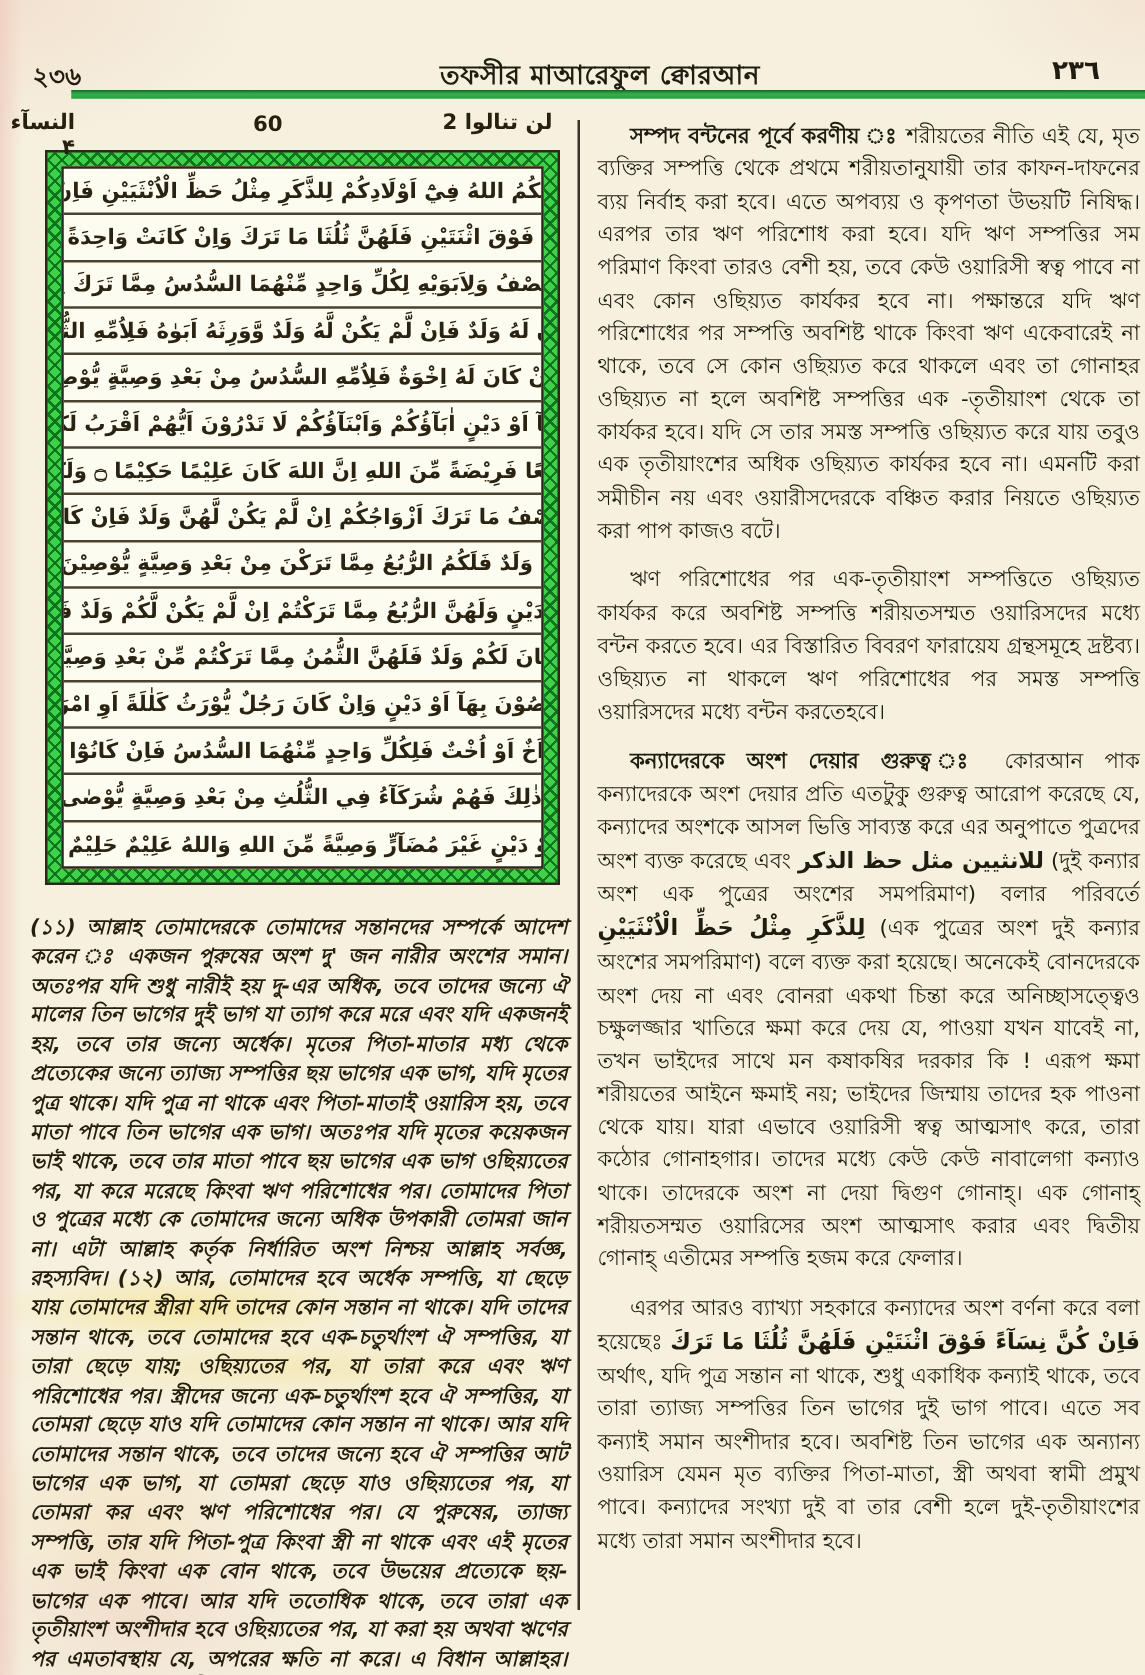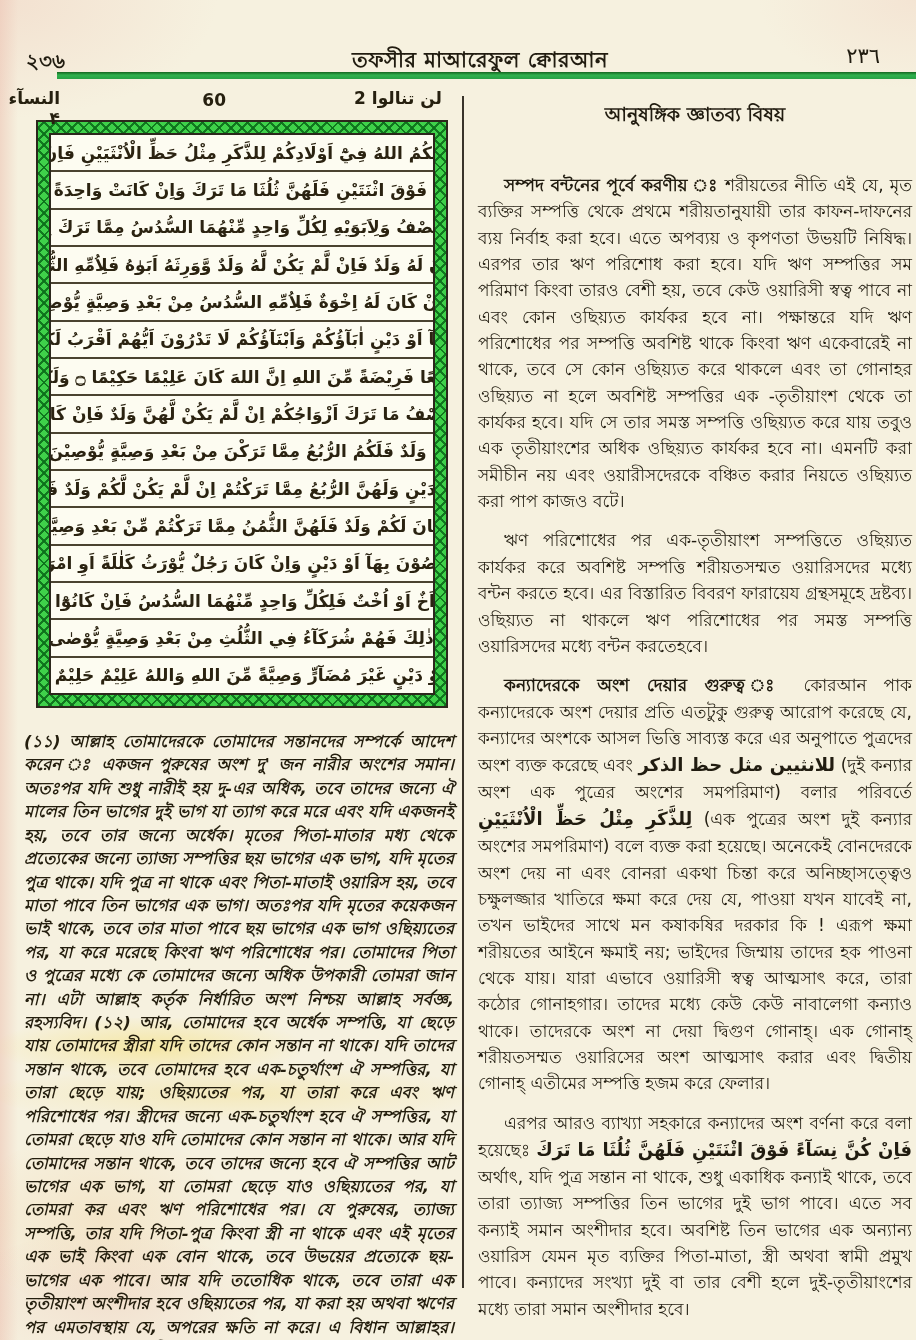--- a/index.html
+++ b/index.html
@@ -22,21 +22,21 @@
     background:radial-gradient(ellipse,rgba(240,216,110,.32),rgba(240,216,110,0) 78%);pointer-events:none;}
   .stain-y3{position:absolute;left:-30px;top:1130px;width:260px;height:180px;border-radius:50%;
     background:radial-gradient(ellipse,rgba(236,196,140,.28),rgba(236,196,140,0) 75%);pointer-events:none;}
   .stain-b1{position:absolute;left:-40px;bottom:-30px;width:300px;height:140px;border-radius:50%;
     background:radial-gradient(ellipse,rgba(232,186,170,.3),rgba(232,186,170,0) 75%);pointer-events:none;}
 
   
   .header{position:absolute;top:40px;left:0;width:916px;height:32px;}
   .pg-left{position:absolute;left:26px;top:6px;font-size:20px;font-weight:bold;}
   .book-title{position:absolute;left:0;right:0;top:4px;text-align:center;font-size:21px;font-weight:bold;letter-spacing:.5px;padding-left:44px;}
-  .pg-right{position:absolute;right:36px;top:4px;font-size:21px;font-weight:normal;font-family:"DejaVu Sans",sans-serif;margin-left:40px;}
+  .pg-right{position:absolute;right:36px;top:4px;font-size:21px;font-weight:bold;font-family:"DejaVu Sans",sans-serif;margin-left:40px;}
   .header-rule{position:absolute;top:72px;left:57px;width:859px;height:7px;
     background:linear-gradient(#14651f,#2fb14d 45%,#27a045);}
 
   .column-divider{position:absolute;left:462px;top:96px;width:2px;height:1192px;background:#39332a;}
 
   
   .left-col{position:absolute;left:20px;top:88px;width:436px;}
   .surah-bar{position:relative;height:30px;font-size:17px;font-weight:bold;direction:rtl;color:#26200f;}
   .surah-name{position:absolute;right:396px;top:0;direction:rtl;}
   .juz-page{position:absolute;right:230px;top:2px;}
@@ -109,21 +109,20 @@
       <div class="q-line">وَّلَهٗ اَخٌ اَوْ اُخْتٌ فَلِكُلِّ وَاحِدٍ مِّنْهُمَا السُّدُسُ فَاِنْ كَانُوْٓا اَكْثَرَ</div>
       <div class="q-line">مِنْ ذٰلِكَ فَهُمْ شُرَكَآءُ فِي الثُّلُثِ مِنْ بَعْدِ وَصِيَّةٍ يُّوْصٰى بِهَآ</div>
       <div class="q-line">اَوْ دَيْنٍ غَيْرَ مُضَآرٍّ وَصِيَّةً مِّنَ اللهِ وَاللهُ عَلِيْمٌ حَلِيْمٌ ۝</div>
     </div>
   </div>
 
   <div class="translation">(১১) আল্লাহ তোমাদেরকে তোমাদের সন্তানদের সম্পর্কে আদেশ করেন ঃ একজন পুরুষের অংশ দু' জন নারীর অংশের সমান। অতঃপর যদি শুধু নারীই হয় দু-এর অধিক, তবে তাদের জন্যে ঐ মালের তিন ভাগের দুই ভাগ যা ত্যাগ করে মরে এবং যদি একজনই হয়, তবে তার জন্যে অর্ধেক। মৃতের পিতা-মাতার মধ্য থেকে প্রত্যেকের জন্যে ত্যাজ্য সম্পত্তির ছয় ভাগের এক ভাগ, যদি মৃতের পুত্র থাকে। যদি পুত্র না থাকে এবং পিতা-মাতাই ওয়ারিস হয়, তবে মাতা পাবে তিন ভাগের এক ভাগ। অতঃপর যদি মৃতের কয়েকজন ভাই থাকে, তবে তার মাতা পাবে ছয় ভাগের এক ভাগ ওছিয়্যতের পর, যা করে মরেছে কিংবা ঋণ পরিশোধের পর। তোমাদের পিতা ও পুত্রের মধ্যে কে তোমাদের জন্যে অধিক উপকারী তোমরা জান না। এটা আল্লাহ কর্তৃক নির্ধারিত অংশ নিশ্চয় আল্লাহ সর্বজ্ঞ, রহস্যবিদ। (১২) আর, তোমাদের হবে অর্ধেক সম্পত্তি, যা ছেড়ে যায় তোমাদের স্ত্রীরা যদি তাদের কোন সন্তান না থাকে। যদি তাদের সন্তান থাকে, তবে তোমাদের হবে এক-চতুর্থাংশ ঐ সম্পত্তির, যা তারা ছেড়ে যায়; ওছিয়্যতের পর, যা তারা করে এবং ঋণ পরিশোধের পর। স্ত্রীদের জন্যে এক-চতুর্থাংশ হবে ঐ সম্পত্তির, যা তোমরা ছেড়ে যাও যদি তোমাদের কোন সন্তান না থাকে। আর যদি তোমাদের সন্তান থাকে, তবে তাদের জন্যে হবে ঐ সম্পত্তির আট ভাগের এক ভাগ, যা তোমরা ছেড়ে যাও ওছিয়্যতের পর, যা তোমরা কর এবং ঋণ পরিশোধের পর। যে পুরুষের, ত্যাজ্য সম্পত্তি, তার যদি পিতা-পুত্র কিংবা স্ত্রী না থাকে এবং এই মৃতের এক ভাই কিংবা এক বোন থাকে, তবে উভয়ের প্রত্যেকে ছয়-ভাগের এক পাবে। আর যদি ততোধিক থাকে, তবে তারা এক তৃতীয়াংশ অংশীদার হবে ওছিয়্যতের পর, যা করা হয় অথবা ঋণের পর এমতাবস্থায় যে, অপরের ক্ষতি না করে। এ বিধান আল্লাহর। আল্লাহ সর্বজ্ঞ, সহনশীল।</div>
 </div>
 
 <div class="right-col">
-  <div class="r-heading">আনুষঙ্গিক জ্ঞাতব্য বিষয়</div>
 
   <p class="para"><span class="lead">সম্পদ বন্টনের পূর্বে করণীয় ঃ </span><span>শরীয়তের নীতি এই যে, মৃত ব্যক্তির সম্পত্তি থেকে প্রথমে শরীয়তানুযায়ী তার কাফন-দাফনের ব্যয় নির্বাহ করা হবে। এতে অপব্যয় ও কৃপণতা উভয়টি নিষিদ্ধ। এরপর তার ঋণ পরিশোধ করা হবে। যদি ঋণ সম্পত্তির সম পরিমাণ কিংবা তারও বেশী হয়, তবে কেউ ওয়ারিসী স্বত্ব পাবে না এবং কোন ওছিয়্যত কার্যকর হবে না। পক্ষান্তরে যদি ঋণ পরিশোধের পর সম্পত্তি অবশিষ্ট থাকে কিংবা ঋণ একেবারেই না থাকে, তবে সে কোন ওছিয়্যত করে থাকলে এবং তা গোনাহর ওছিয়্যত না হলে অবশিষ্ট সম্পত্তির এক -তৃতীয়াংশ থেকে তা কার্যকর হবে। যদি সে তার সমস্ত সম্পত্তি ওছিয়্যত করে যায় তবুও এক তৃতীয়াংশের অধিক ওছিয়্যত কার্যকর হবে না। এমনটি করা সমীচীন নয় এবং ওয়ারীসদেরকে বঞ্চিত করার নিয়তে ওছিয়্যত করা পাপ কাজও বটে।</span></p>
 
   <p class="para"><span>ঋণ পরিশোধের পর এক-তৃতীয়াংশ সম্পত্তিতে ওছিয়্যত কার্যকর করে অবশিষ্ট সম্পত্তি শরীয়তসম্মত ওয়ারিসদের মধ্যে বন্টন করতে হবে। এর বিস্তারিত বিবরণ ফারায়েয গ্রন্থসমূহে দ্রষ্টব্য। ওছিয়্যত না থাকলে ঋণ পরিশোধের পর সমস্ত সম্পত্তি ওয়ারিসদের মধ্যে বন্টন করতেহবে।</span></p>
 
   <p class="para"><span class="lead">কন্যাদেরকে অংশ দেয়ার গুরুত্ব ঃ </span><span>কোরআন পাক কন্যাদেরকে অংশ দেয়ার প্রতি এতটুকু গুরুত্ব আরোপ করেছে যে, কন্যাদের অংশকে আসল ভিত্তি সাব্যস্ত করে এর অনুপাতে পুত্রদের অংশ ব্যক্ত করেছে এবং </span><span class="arabic-inline">للانثيين مثل حظ الذكر</span><span> (দুই কন্যার অংশ এক পুত্রের অংশের সমপরিমাণ) বলার পরিবর্তে </span><span class="arabic-inline">لِلذَّكَرِ مِثْلُ حَظِّ الْاُنْثَيَيْنِ</span><span> (এক পুত্রের অংশ দুই কন্যার অংশের সমপরিমাণ) বলে ব্যক্ত করা হয়েছে। অনেকেই বোনদেরকে অংশ দেয় না এবং বোনরা একথা চিন্তা করে অনিচ্ছাসত্ত্বেও চক্ষুলজ্জার খাতিরে ক্ষমা করে দেয় যে, পাওয়া যখন যাবেই না, তখন ভাইদের সাথে মন কষাকষির দরকার কি ! এরূপ ক্ষমা শরীয়তের আইনে ক্ষমাই নয়; ভাইদের জিম্মায় তাদের হক পাওনা থেকে যায়। যারা এভাবে ওয়ারিসী স্বত্ব আত্মসাৎ করে, তারা কঠোর গোনাহগার। তাদের মধ্যে কেউ কেউ নাবালেগা কন্যাও থাকে। তাদেরকে অংশ না দেয়া দ্বিগুণ গোনাহ্‌। এক গোনাহ্‌ শরীয়তসম্মত ওয়ারিসের অংশ আত্মসাৎ করার এবং দ্বিতীয় গোনাহ্‌ এতীমের সম্পত্তি হজম করে ফেলার।</span></p>
 
   <p class="para"><span>এরপর আরও ব্যাখ্যা সহকারে কন্যাদের অংশ বর্ণনা করে বলা হয়েছেঃ </span><span class="arabic-inline">فَاِنْ كُنَّ نِسَآءً فَوْقَ اثْنَتَيْنِ فَلَهُنَّ ثُلُثَا مَا تَرَكَ</span><span> অর্থাৎ, যদি পুত্র সন্তান না থাকে, শুধু একাধিক কন্যাই থাকে, তবে তারা ত্যাজ্য সম্পত্তির তিন ভাগের দুই ভাগ পাবে। এতে সব কন্যাই সমান অংশীদার হবে। অবশিষ্ট তিন ভাগের এক অন্যান্য ওয়ারিস যেমন মৃত ব্যক্তির পিতা-মাতা, স্ত্রী অথবা স্বামী প্রমুখ পাবে। কন্যাদের সংখ্যা দুই বা তার বেশী হলে দুই-তৃতীয়াংশের মধ্যে তারা সমান অংশীদার হবে।</span></p>
 
 </div>

